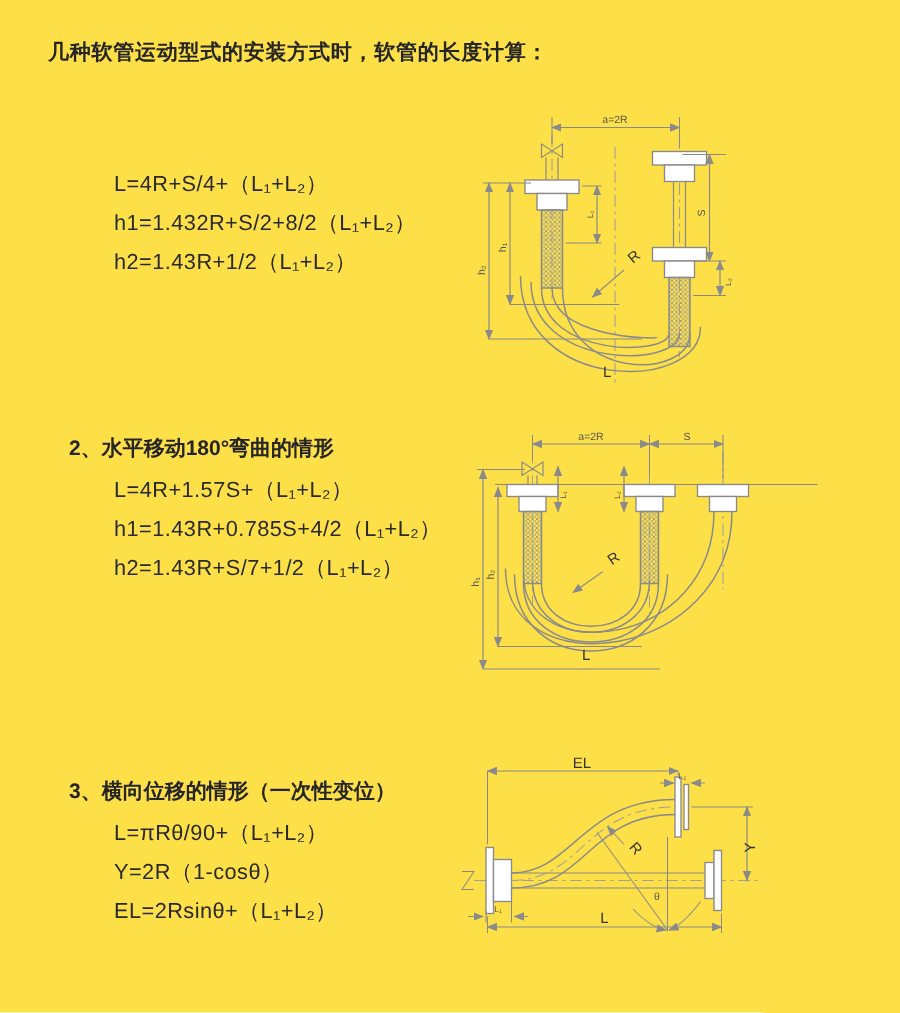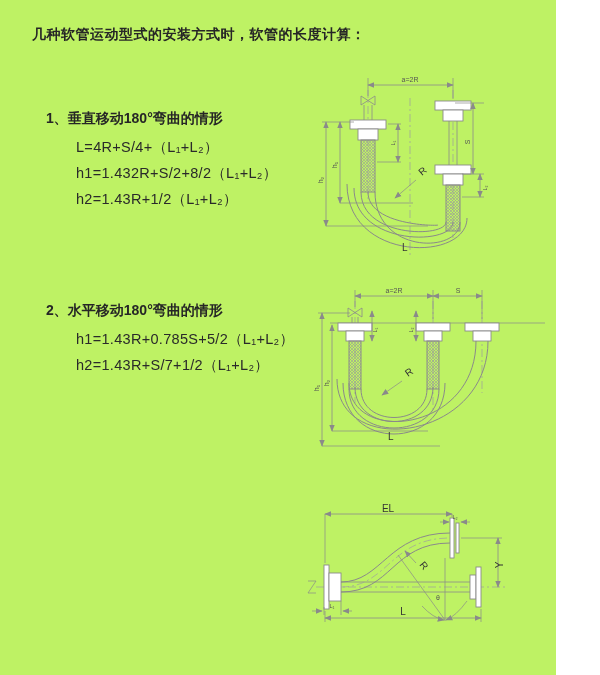--- a/index.html
+++ b/index.html
@@ -1,16 +1,16 @@
 <!DOCTYPE html>
 <html><head>
 <meta charset="utf-8">
 <style>
   html,body{margin:0;padding:0;background:#ffffff;}
-  .page{position:relative;width:556px;height:675px;background:#bef264;overflow:hidden;
+  .page{position:relative;width:600px;height:675px;background:#fde047;overflow:hidden;
         font-family:"Liberation Sans","DejaVu Sans",sans-serif;color:#262626;}
   .title{position:absolute;left:32px;top:26px;font-size:14px;font-weight:bold;letter-spacing:.5px;white-space:nowrap;}
   .sec{position:absolute;left:46px;width:275px;}
   .sec-heading{font-size:14px;font-weight:bold;margin:0 0 6px 0;white-space:nowrap;}
   .formula{font-size:14.5px;margin-left:30px;height:26px;line-height:26px;letter-spacing:.3px;color:#2a2a2a;white-space:nowrap;}
   .diag{position:absolute;}
   
   .dln{stroke:#8a8a8a;stroke-width:.8;fill:none}
   .thn{stroke:#8a8a8a;stroke-width:.7;fill:none}
   .cl{stroke:#9f9f9f;stroke-width:.7;fill:none;stroke-dasharray:8 3 2 3}
@@ -21,32 +21,38 @@
   .dl{fill:#333333;font-size:10px;font-family:"Liberation Sans","DejaVu Sans",sans-serif}
 </style>
 </head>
 <body>
 
 <div class="page">
 
   <div class="title">几种软管运动型式的安装方式时，软管的长度计算：</div>
 
   <section class="sec" style="top:110px">
-    <div class="sec-heading">1、垂直移动180°弯曲的情形</div>
     <div class="formula">L=4R+S/4+（L₁+L₂）</div>
     <div class="formula">h1=1.432R+S/2+8/2（L₁+L₂）</div>
     <div class="formula">h2=1.43R+1/2（L₁+L₂）</div>
   </section>
 
-  <section class="sec" style="top:302px">
+  <section class="sec" style="top:290px">
     <div class="sec-heading">2、水平移动180°弯曲的情形</div>
-    <div class="formula">h1=1.43R+0.785S+5/2（L₁+L₂）</div>
+    <div class="formula">L=4R+1.57S+（L₁+L₂）</div>
+    <div class="formula">h1=1.43R+0.785S+4/2（L₁+L₂）</div>
     <div class="formula">h2=1.43R+S/7+1/2（L₁+L₂）</div>
   </section>
 
+  <section class="sec" style="top:519px">
+    <div class="sec-heading">3、横向位移的情形（一次性变位）</div>
+    <div class="formula">L=πRθ/90+（L₁+L₂）</div>
+    <div class="formula">Y=2R（1-cosθ）</div>
+    <div class="formula">EL=2Rsinθ+（L₁+L₂）</div>
+  </section>
 
   <svg class="diag" style="left:310px;top:70px" width="290" height="190" viewBox="0 0 290 190">
     <defs>
       <marker id="m1" viewBox="0 0 10 10" refX="9" refY="5" markerWidth="7" markerHeight="7" orient="auto-start-reverse" markerUnits="userSpaceOnUse">
         <path d="M0,1 L10,5 L0,9 Z" fill="#8a8a8a"></path>
       </marker>
       <pattern id="p1" width="3" height="3" patternUnits="userSpaceOnUse">
         <path d="M0,0 l3,3 M3,0 l-3,3" stroke="#9a9a9a" stroke-width="0.6"></path>
       </pattern>
     </defs>

